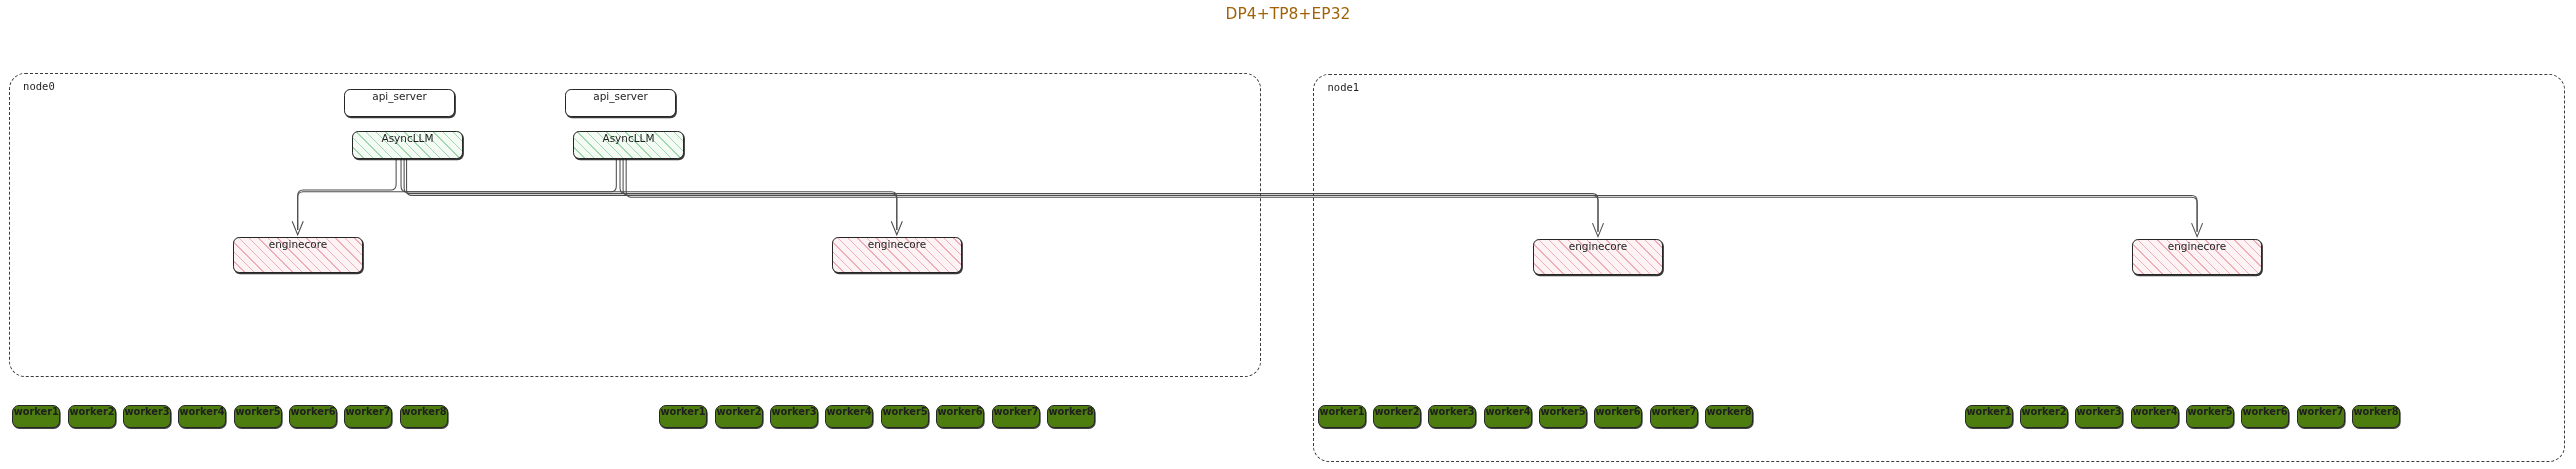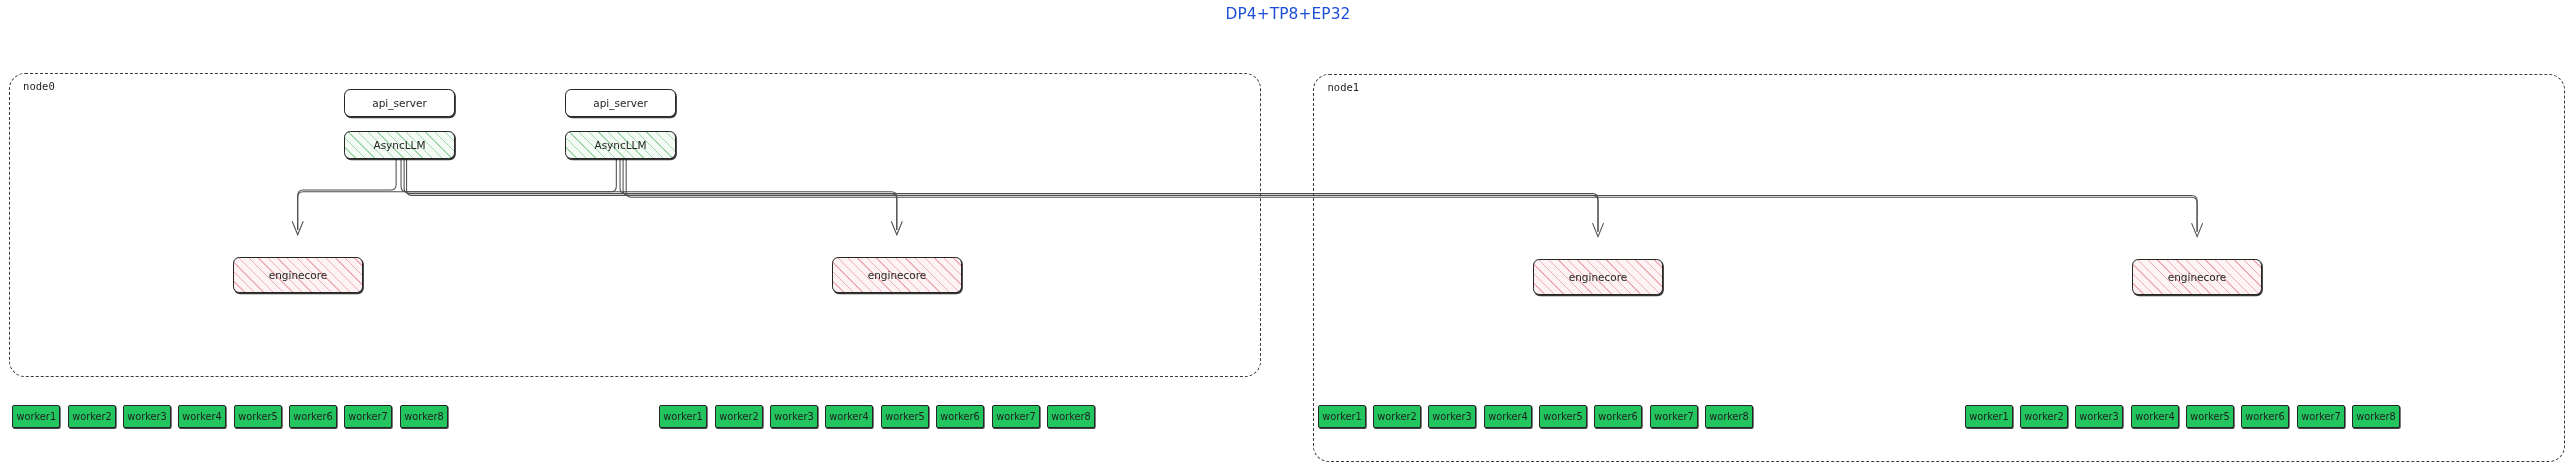--- a/index.html
+++ b/index.html
@@ -22,21 +22,21 @@
   
   #diagram-title {
     position: absolute;
     top: 4.9px;
     left: 0;
     width: 2576px;
     text-align: center;
     font-size: 15.4px;
     font-weight: 400;
     letter-spacing: 0.1px;
-    color: #1d4ed8;
+    color: #a16207;
     white-space: nowrap;
   }
 
   
   .node-panel {
     position: absolute;
     border: 1.5px dashed #3b3b3b;
     border-radius: 16px;
     background: transparent;
     box-sizing: border-box;
@@ -51,21 +51,20 @@
     font-family: "DejaVu Sans Mono", "Liberation Mono", monospace;
   }
 
   
   .nbox {
     position: absolute;
     box-sizing: border-box;
     border: 1.4px solid #262626;
     border-radius: 6.2px;
     display: flex;
-    align-items: center;
     justify-content: center;
     background: #ffffff;
     font-size: 10.5px;
     color: #1f1f1f;
     white-space: nowrap;
     box-shadow: 0.9px 1.2px 0 rgba(20,20,20,0.85);
   }
 
   .nbox.api-server {
     background: #ffffff;
@@ -73,39 +72,40 @@
 
   .nbox.asyncllm {
     background-color: #f3fbf4;
     background-image: repeating-linear-gradient(
       45deg,
       rgba(94, 186, 113, 0.55) 0px,
       rgba(94, 186, 113, 0.55) 1px,
       rgba(255, 255, 255, 0) 1px,
       rgba(255, 255, 255, 0) 6.8px
     );
+    margin-left: 8px;
   }
 
   .nbox.enginecore {
     background-color: #fdf3f4;
     background-image: repeating-linear-gradient(
       45deg,
       rgba(224, 120, 130, 0.55) 0px,
       rgba(224, 120, 130, 0.55) 1px,
       rgba(255, 255, 255, 0) 1px,
       rgba(255, 255, 255, 0) 6.8px
     );
-    margin-top: 20px;
   }
 
   .nbox.worker {
-    background: #22c55e;
-    border-radius: 2px;
+    background: #4d7c0f;
+    border-radius: 7px;
     font-size: 9.8px;
     box-shadow: 0.7px 1px 0 rgba(20,20,20,0.8);
+    font-weight: bold;
   }
 
   
   #edge-layer {
     position: absolute;
     left: 0;
     top: 0;
     width: 2576px;
     height: 469px;
     pointer-events: none;

